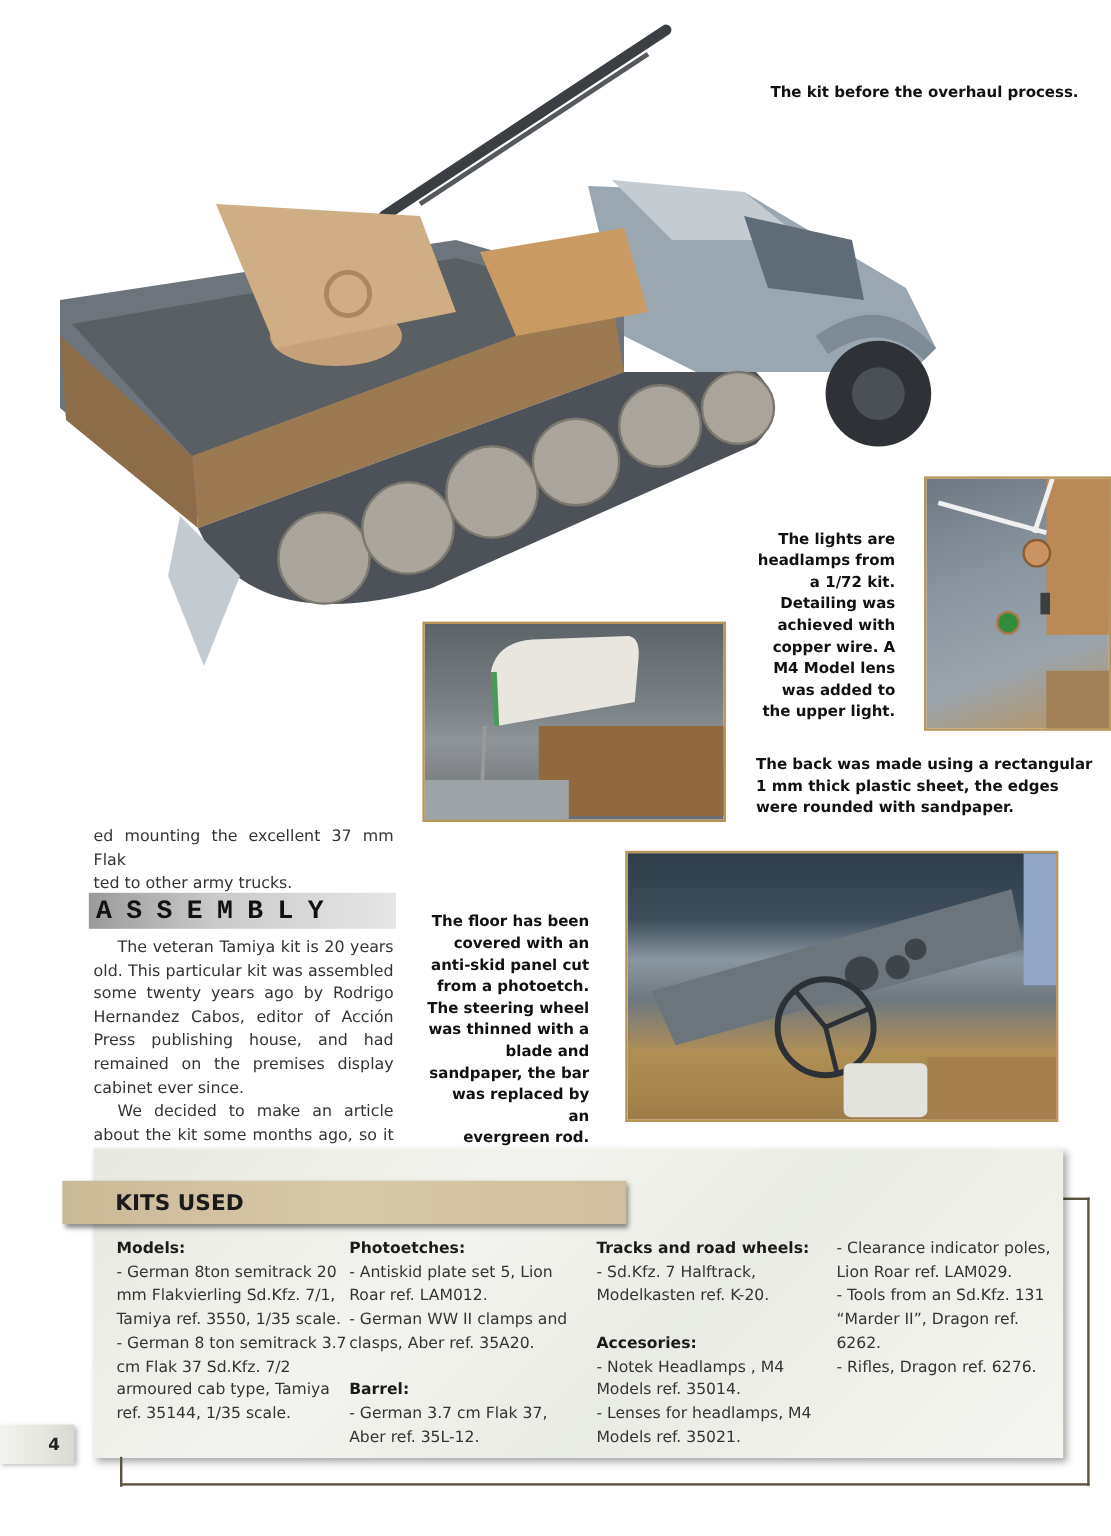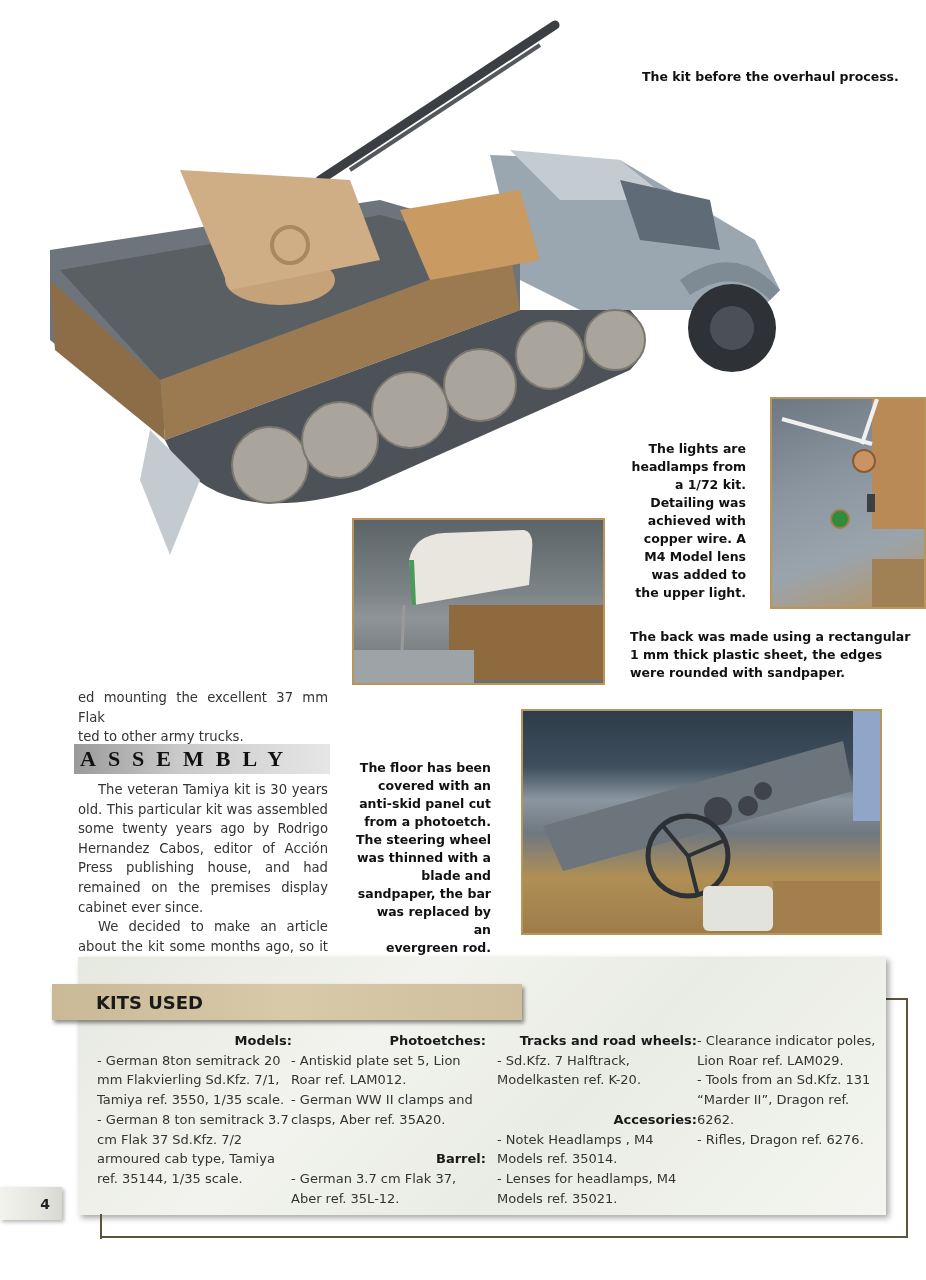--- a/index.html
+++ b/index.html
@@ -17,41 +17,41 @@
 
     .body-text { position: absolute; font-family: "DejaVu Sans", sans-serif; font-size: 13.2px; line-height: 19.6px; color: #333; text-align: justify; }
     .body-text p { text-indent: 0; }
     .body-text p.indent { text-indent: 20px; }
 
     .section-heading {
       position: absolute; left: 74px; top: 744px; width: 256px; height: 30px;
       background: linear-gradient(90deg, #9a9a9a 0%, #c9c9c9 40%, #e6e6e6 100%);
       display: flex; align-items: center; padding-left: 6px;
     }
-    .section-heading span { font-family: Liberation Serif, serif; font-weight: bold; font-size: 22px; letter-spacing: 12px; color: #111; }
+    .section-heading span { font-family: Liberation Mono, monospace; font-weight: bold; font-size: 22px; letter-spacing: 12px; color: #111; }
 
     .kits-box {
       position: absolute; left: 78px; top: 957px; width: 808px; height: 258px;
       background: linear-gradient(135deg, #e6e9e0 0%, #f2f3ee 35%, #e9ece4 60%, #f4f5f0 100%);
       box-shadow: 3px 3px 6px rgba(0,0,0,0.35);
     }
     .kits-frame { position: absolute; left: 100px; top: 998px; width: 808px; height: 240px; border: 2px solid #5c5440; border-left: none; border-top: none; }
     .kits-frame-top { position: absolute; left: 885px; top: 998px; width: 23px; height: 2px; background: #5c5440; }
     .kits-frame-left { position: absolute; left: 100px; top: 1214px; width: 2px; height: 25px; background: #5c5440; }
 
     .kits-banner {
       position: absolute; left: 52px; top: 984px; width: 470px; height: 36px;
       background: linear-gradient(90deg, #c9b997 0%, #d8c9a8 50%, #cfbf9e 100%);
       box-shadow: 2px 3px 4px rgba(0,0,0,0.45);
       display: flex; align-items: center; padding-left: 44px;
     }
     .kits-banner span { font-family: "DejaVu Sans", sans-serif; font-weight: bold; font-size: 18px; color: #1a1a1a; }
 
     .kits-col { position: absolute; top: 1031px; font-family: "DejaVu Sans", sans-serif; font-size: 13px; line-height: 19.7px; color: #333; }
-    .kits-col h4 { font-weight: bold; font-size: 13px; color: #1a1a1a; line-height: 19.7px; text-align: right; }
+    .kits-col h4 { font-weight: bold; font-size: 13px; color: #1a1a1a; line-height: 19.7px; }
     .kits-col .gap { height: 19.7px; }
 
     .page-tab {
       position: absolute; left: 0; top: 1187px; width: 62px; height: 33px;
       background: linear-gradient(90deg, #f2f2ee 0%, #e6e6e0 60%, #d8d8d2 100%);
       box-shadow: 2px 2px 4px rgba(0,0,0,0.3);
       display: flex; align-items: center; justify-content: flex-end; padding-right: 12px;
     }
     .page-tab span { font-family: "DejaVu Sans", sans-serif; font-weight: bold; font-size: 14px; color: #222; }
   </style>
@@ -143,21 +143,21 @@
 <div class="body-text" style="left:78px; top:688px; width:250px;">
   <div>ed mounting the excellent 37 mm Flak</div>
   <div>ted to other army trucks.</div>
 </div>
 
 <div class="section-heading">
   <span>ASSEMBLY</span>
 </div>
 
 <div class="body-text" style="left:78px; top:780px; width:250px;">
-  <p class="indent">The veteran Tamiya kit is 30 years old. This particular kit was assembled some twenty years ago by Rodrigo Hernandez Cabos, editor of Acción Press publishing house, and had remained on the premises display cabinet ever since.</p>
+  <p class="indent">The veteran Tamiya kit is 20 years old. This particular kit was assembled some twenty years ago by Rodrigo Hernandez Cabos, editor of Acción Press publishing house, and had remained on the premises display cabinet ever since.</p>
   <p class="indent">We decided to make an article about the kit some months ago, so it had to</p>
 </div>
 
 <div class="caption right" style="left:355px; top:759px; width:136px;">
   <div>The floor has been</div>
   <div>covered with an</div>
   <div>anti-skid panel cut</div>
   <div>from a photoetch.</div>
   <div>The steering wheel</div>
   <div>was thinned with a</div>

